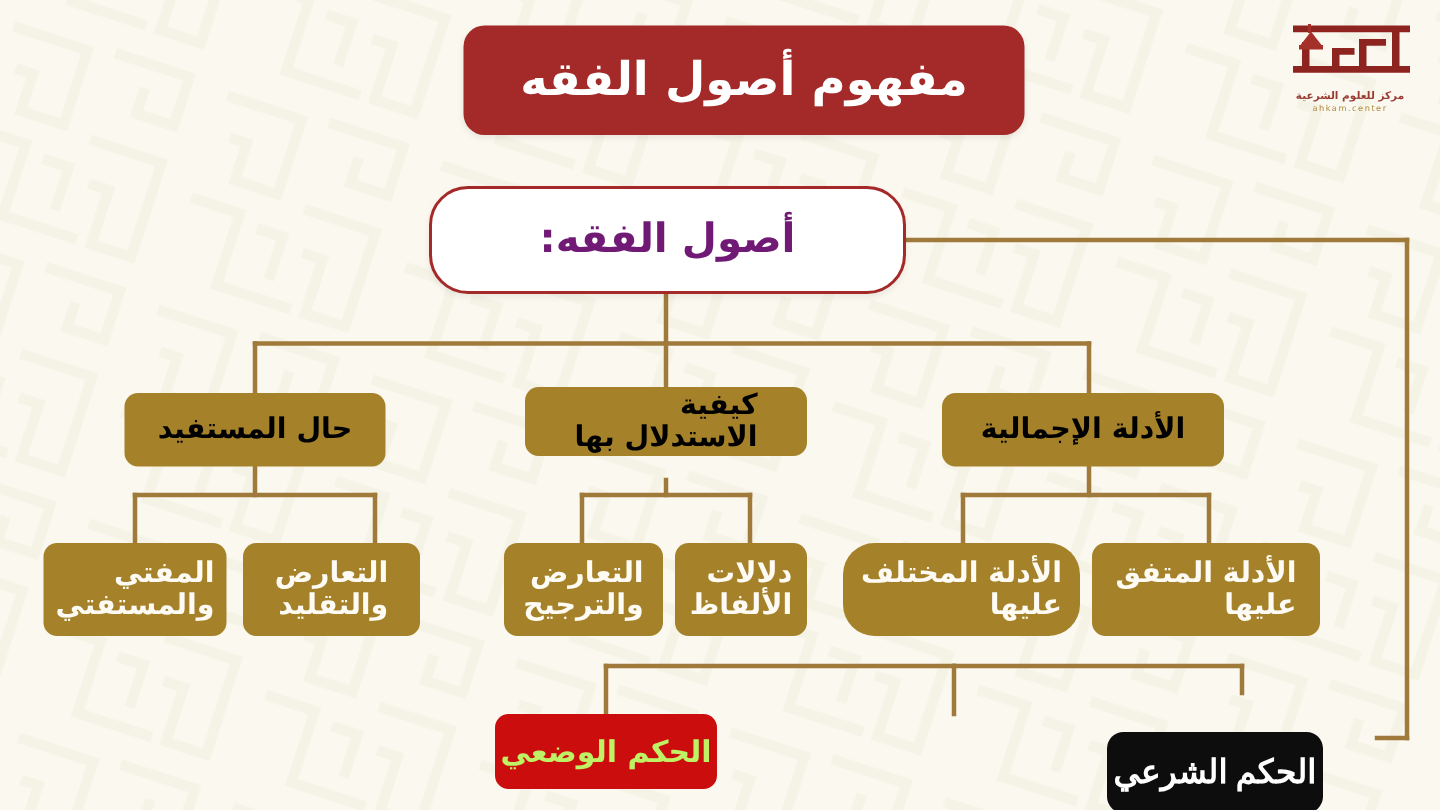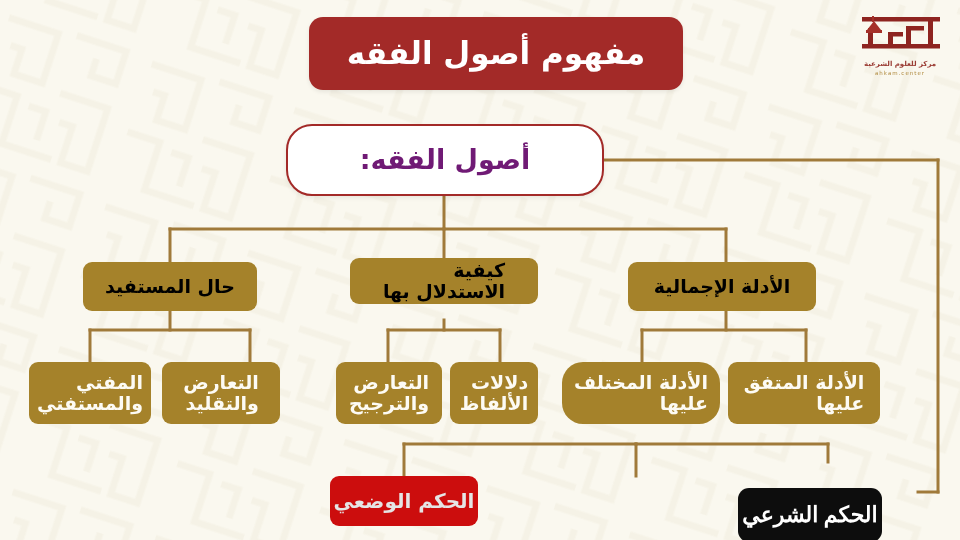--- a/index.html
+++ b/index.html
@@ -57,21 +57,21 @@
 
   
   .black{
     background:#0d0d0d;color:#ffffff;
     border-radius:11px;
     font-size:22px;
   }
 
   
   .red{
-    background:#cc0d0d;color:#e5e5e5;
+    background:#cc0d0d;color:#bef264;
     border-radius:9px;
     font-size:20px;
   }
 
   
   .logo{position:absolute;z-index:3;top:14px;left:852px;width:96px;height:86px;
         display:flex;flex-direction:column;align-items:center;justify-content:flex-start;}
   .logo-sub{font-size:7px;color:#9a3b33;margin-top:4px;direction:rtl;font-weight:bold;}
   .logo-sub2{font-size:5.5px;color:#b08a3e;margin-top:2px;direction:rtl;letter-spacing:1px;}
 </style>

